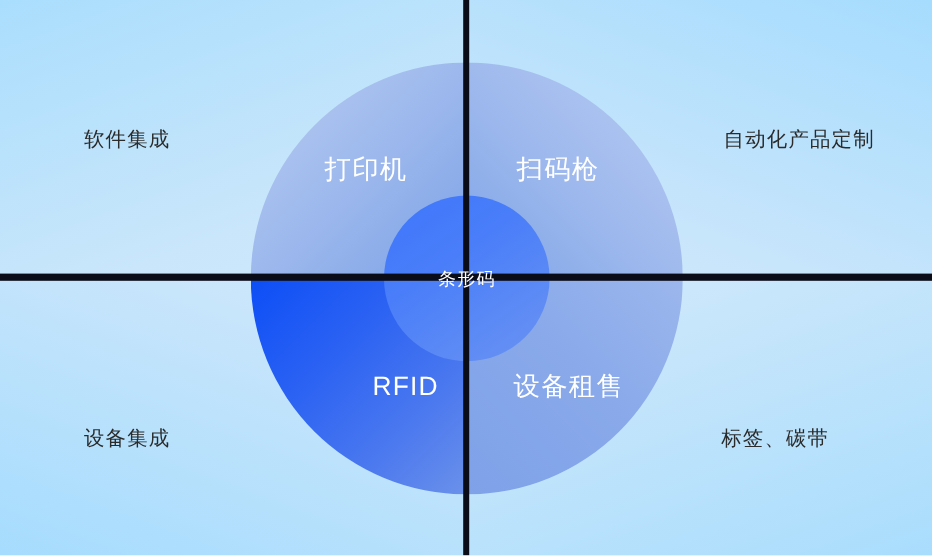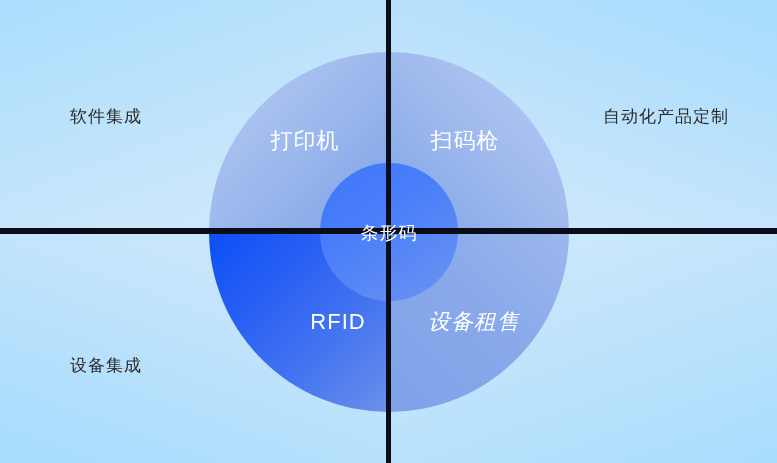--- a/index.html
+++ b/index.html
@@ -79,32 +79,32 @@
   .label-outer {
     color: #2b2b2b;
     font-size: 17px;
   }
   .label-inner {
     color: #ffffff;
     font-size: 22px;
   }
   .label-core {
     color: #ffffff;
-    font-size: 18px;
+    font-size: 15px;
   }
 
   #label-software-integration  { left: 106px; top: 116px; }
   #label-automation-custom     { left: 666px; top: 116px; }
   #label-device-integration    { left: 106px; top: 365px; font-family: Liberation Mono, monospace; }
   #label-labels-ribbons        { left: 646px; top: 365px; }
 
   #label-printer       { left: 305px; top: 141px; }
   #label-scanner       { left: 465px; top: 141px; }
   #label-rfid          { left: 298px; top: 322px; margin-left: 40px; }
-  #label-device-rental { left: 474px; top: 322px; font-style: italic; }
+  #label-device-rental { left: 474px; top: 322px; }
 
   #label-barcode       { left: 389px; top: 233px; }
 </style>
 </head>
 <body>
 
 <div id="stage">
 
   <div class="bg-quad bg-q-tl"></div>
   <div class="bg-quad bg-q-tr"></div>
@@ -132,14 +132,15 @@
   <div class="label label-inner" id="label-device-rental">设备租售</div>
 
   <div class="label label-core" id="label-barcode">条形码</div>
 
   <div class="label label-outer" id="label-software-integration">软件集成</div>
 
   <div class="label label-outer" id="label-automation-custom">自动化产品定制</div>
 
   <div class="label label-outer" id="label-device-integration">设备集成</div>
 
+  <div class="label label-outer" id="label-labels-ribbons">标签、碳带</div>
 
 </div>
 
 </body></html>

